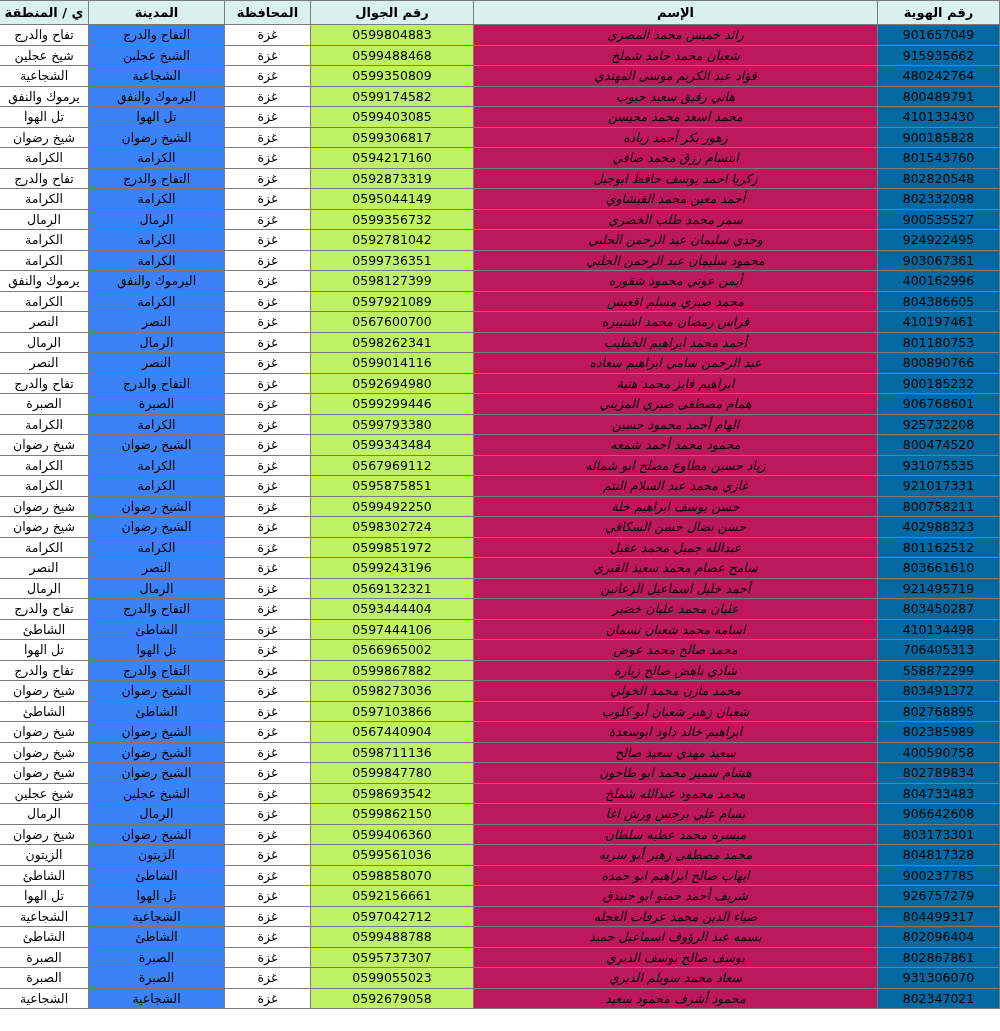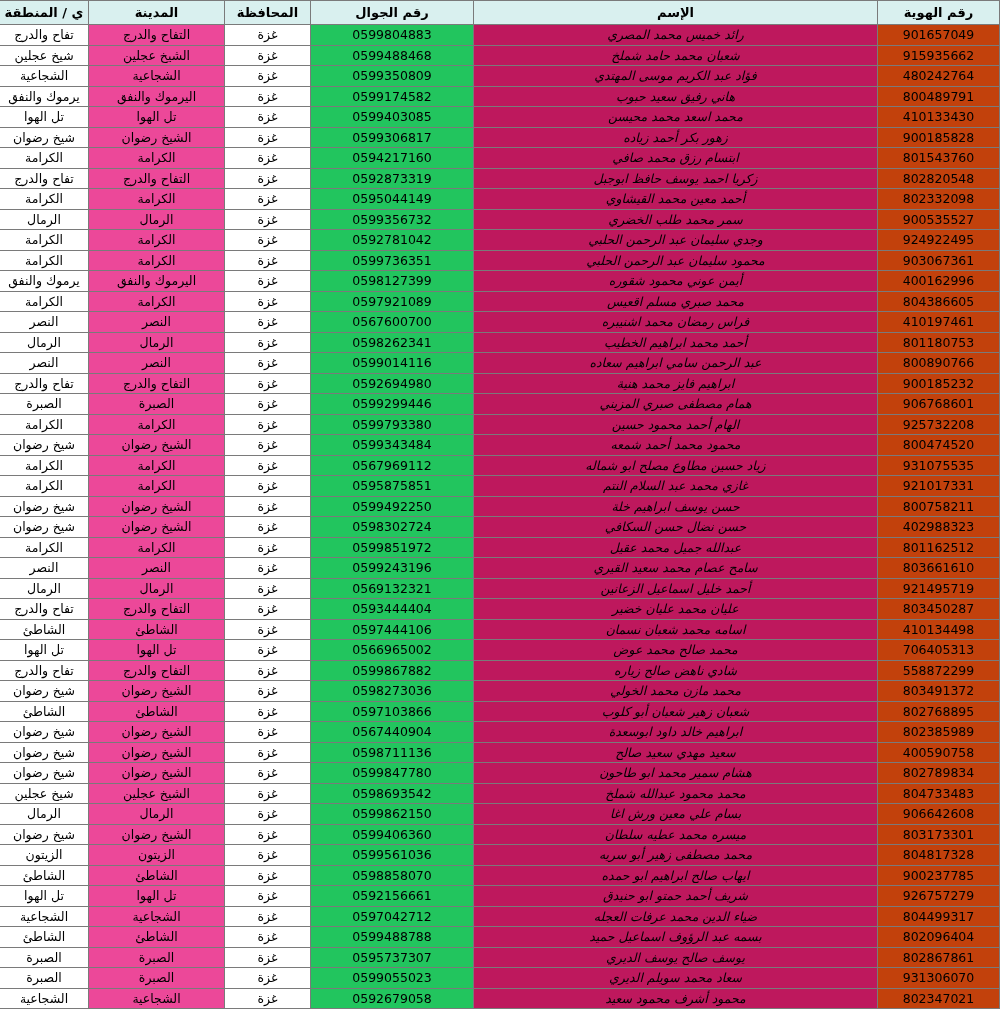--- a/index.html
+++ b/index.html
@@ -38,25 +38,25 @@
     height: 23px;
   }
   
   col.c-id   { width: 122px; }
   col.c-name { width: 404px; }
   col.c-mob  { width: 163px; }
   col.c-gov  { width: 86px; }
   col.c-city { width: 136px; }
   col.c-reg  { width: 89px; }
 
-  td.cell-id   { background: #c2410c; }
+  td.cell-id   { background: #0369a1; }
   td.cell-name { background: #be185d; font-style: italic; }
-  td.cell-mob  { background: #22c55e; }
+  td.cell-mob  { background: #bef264; }
   td.cell-gov  { background: #ffffff; }
-  td.cell-city { background: #ec4899; }
+  td.cell-city { background: #3b82f6; }
   td.cell-reg  { background: #ffffff; }
 
   
   td.cell-reg, th.head-reg {
     border-left: none;
   }
 </style>
 </head>
 <body>
 
@@ -379,21 +379,21 @@
       <tr>
         <td class="cell-id">804733483</td>
         <td class="cell-name">محمد محمود عبدالله شملخ</td>
         <td class="cell-mob">0598693542</td>
         <td class="cell-gov">غزة</td>
         <td class="cell-city">الشيخ عجلين</td>
         <td class="cell-reg">شيخ عجلين</td>
       </tr>
       <tr>
         <td class="cell-id">906642608</td>
-        <td class="cell-name">بسام علي معين ورش اغا</td>
+        <td class="cell-name">بسام علي برجس ورش اغا</td>
         <td class="cell-mob">0599862150</td>
         <td class="cell-gov">غزة</td>
         <td class="cell-city">الرمال</td>
         <td class="cell-reg">الرمال</td>
       </tr>
       <tr>
         <td class="cell-id">803173301</td>
         <td class="cell-name">ميسره محمد عطيه سلطان</td>
         <td class="cell-mob">0599406360</td>
         <td class="cell-gov">غزة</td>

